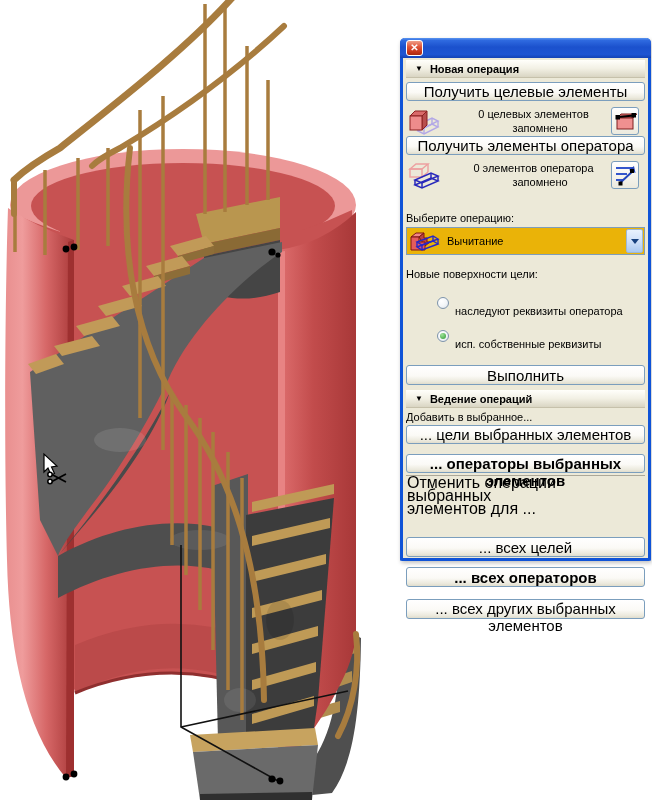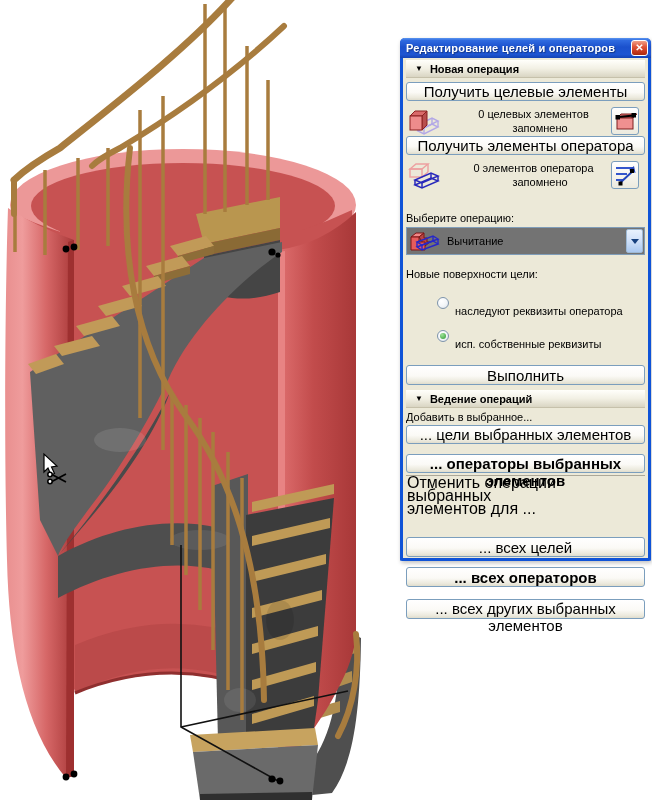--- a/index.html
+++ b/index.html
@@ -26,21 +26,21 @@
   .xpbtn{display:block;width:100%;height:19px;box-sizing:border-box;
          border:1px solid #7b9ebd;border-radius:3px;
          background:linear-gradient(180deg,#ffffff 0%,#fbfaf6 55%,#eceade 85%,#e0ddcd 100%);
          font-family:"Liberation Sans",sans-serif;font-size:15px;color:#000;cursor:pointer;padding:0;}
   .statusrow{display:grid;grid-template-columns:50px 1fr 34px;align-items:center;margin-top:5px;}
   .statustext{font-size:11px;line-height:14px;color:#000;text-align:center;}
   .statustext .l2{padding-left:13px;}
   .iconbtn{width:28px;height:28px;box-sizing:border-box;border:1px solid #7b9ebd;border-radius:3px;
            background:linear-gradient(180deg,#ffffff,#eceade);display:flex;align-items:center;justify-content:center;cursor:pointer;}
   .lbl{font-size:11px;color:#000;margin-top:16px;}
-  .dropdown{margin-top:3px;height:28px;box-sizing:border-box;border:1px solid #7f9db9;background:#737373;
+  .dropdown{margin-top:3px;height:28px;box-sizing:border-box;border:1px solid #7f9db9;background:#eab308;
             display:flex;align-items:center;cursor:pointer;}
   .dropdown .dtext{flex:1;font-size:11px;padding-left:6px;}
   .droparrow{width:17px;height:24px;margin:1px 1px 1px 0;border:1px solid #9db9d5;border-radius:2px;box-sizing:border-box;
              background:linear-gradient(180deg,#e8f1fd 0%,#cfe0f8 50%,#aac8f0 100%);
              display:flex;align-items:center;justify-content:center;}
   .chev{width:0;height:0;border-left:4px solid transparent;border-right:4px solid transparent;border-top:5px solid #16407e;}
   .radiorow{display:flex;align-items:center;gap:6px;margin-left:31px;}
   .radio{width:12px;height:12px;border-radius:50%;border:1px solid #7e94ab;box-sizing:border-box;
          background:radial-gradient(circle at 35% 30%,#ffffff 0%,#f2f5f8 55%,#d7dee6 100%);
          display:flex;align-items:center;justify-content:center;cursor:pointer;}
@@ -191,21 +191,20 @@
       <line x1="51" y1="482" x2="66" y2="474"></line>
       <line x1="51" y1="474" x2="66" y2="482"></line>
       <circle cx="50" cy="474.5" r="2.2"></circle>
       <circle cx="50" cy="481.5" r="2.2"></circle>
     </g>
   </g>
 </svg>
 
 <div class="dialog">
   <div class="titlebar">
-    <span class="titletext">Редактирование целей и операторов</span>
     <div class="closebtn">✕</div>
   </div>
 
   <div class="dbody">
 
     <div class="secthead">
       <span class="tri">▼</span>
       <span>Новая операция</span>
     </div>
 

